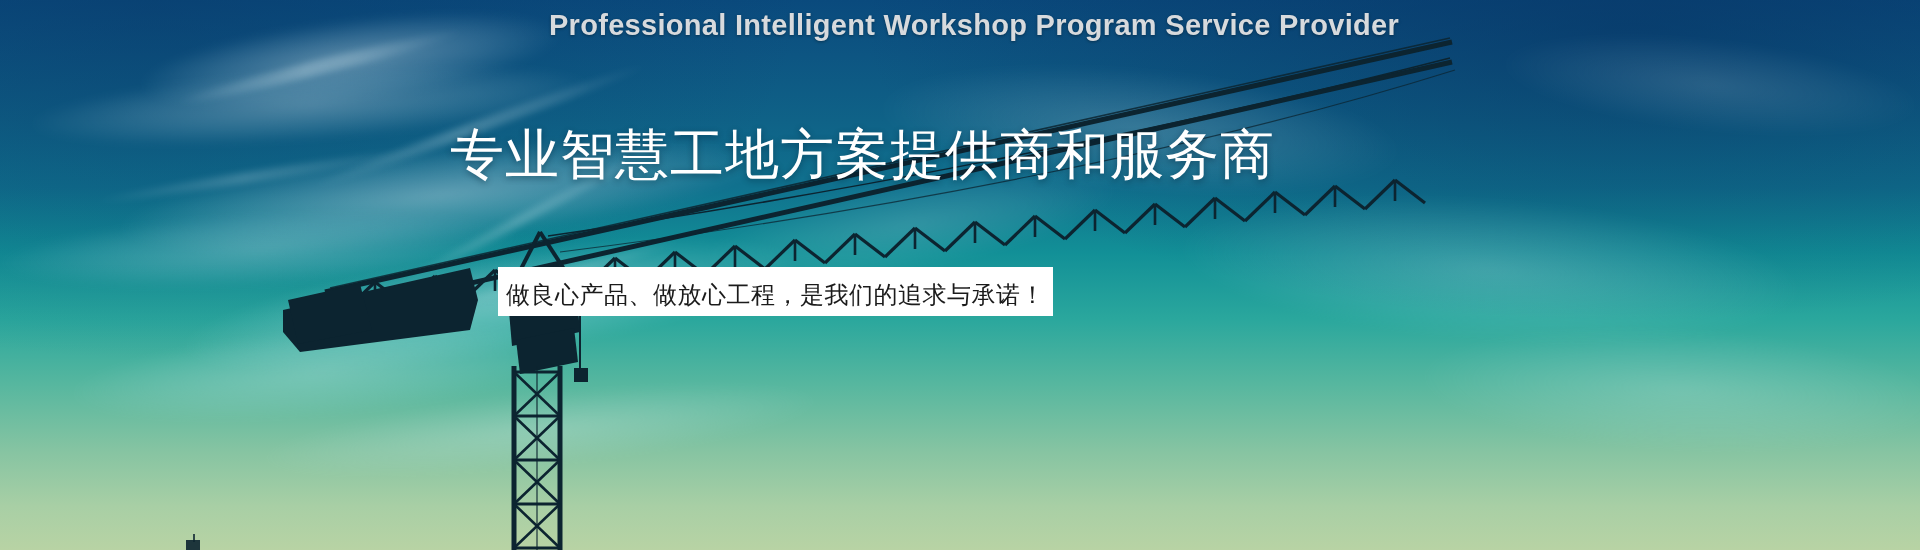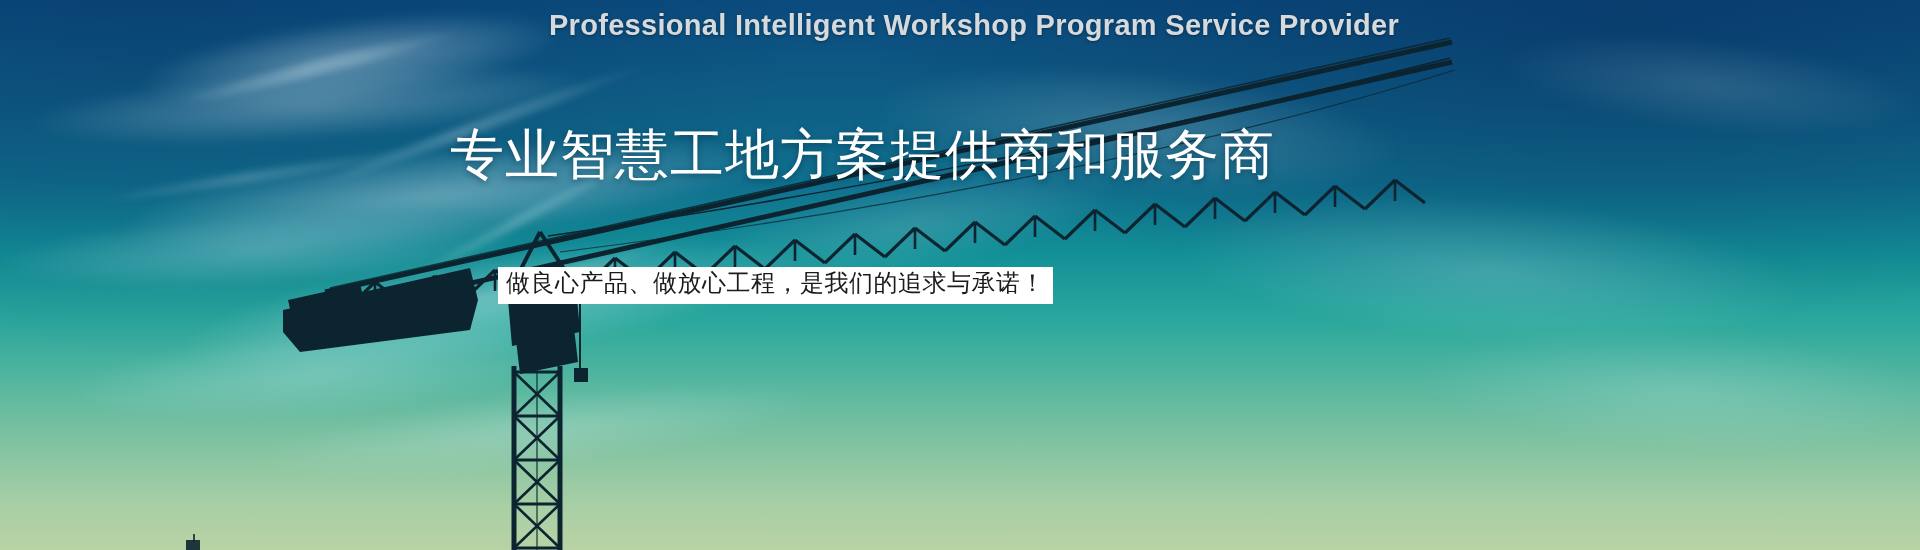--- a/index.html
+++ b/index.html
@@ -104,21 +104,21 @@
     white-space: nowrap;
   }
   .sub-box {
     position: absolute;
     left: 498px;
     top: 267px;
     background: #ffffff;
     color: #1b1b1b;
     font-size: 24px;
     line-height: 1;
-    padding: 4px 8px 9px 8px;
+    padding: 16px 8px 9px 8px;
     white-space: nowrap;
     letter-spacing: 0.5px;
   }
 </style>
 </head>
 <body>
 
 <div class="banner">
 
   <div class="sky"></div>

